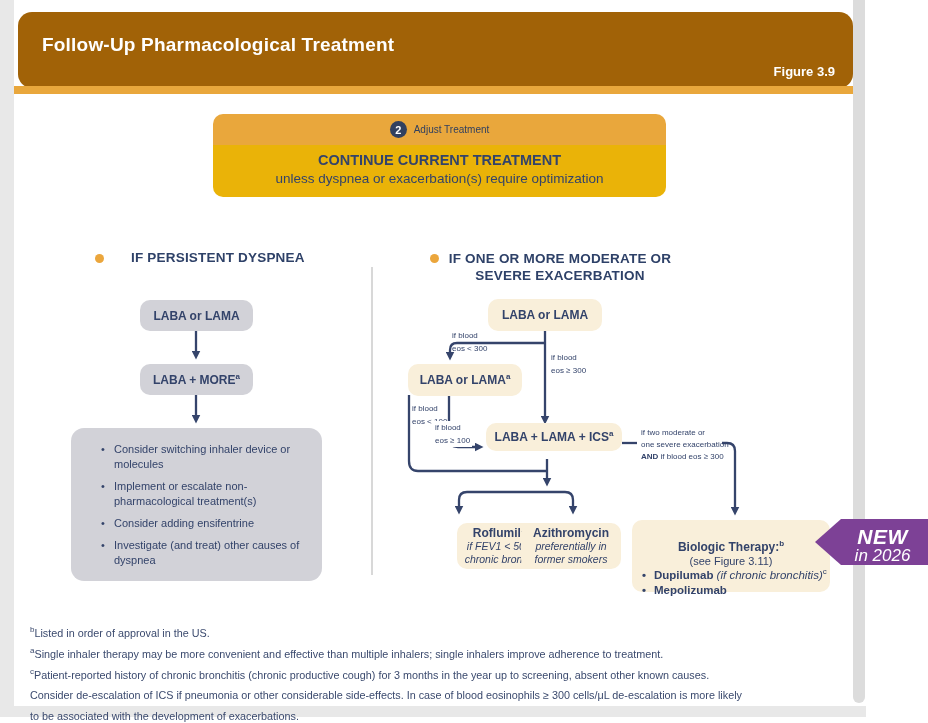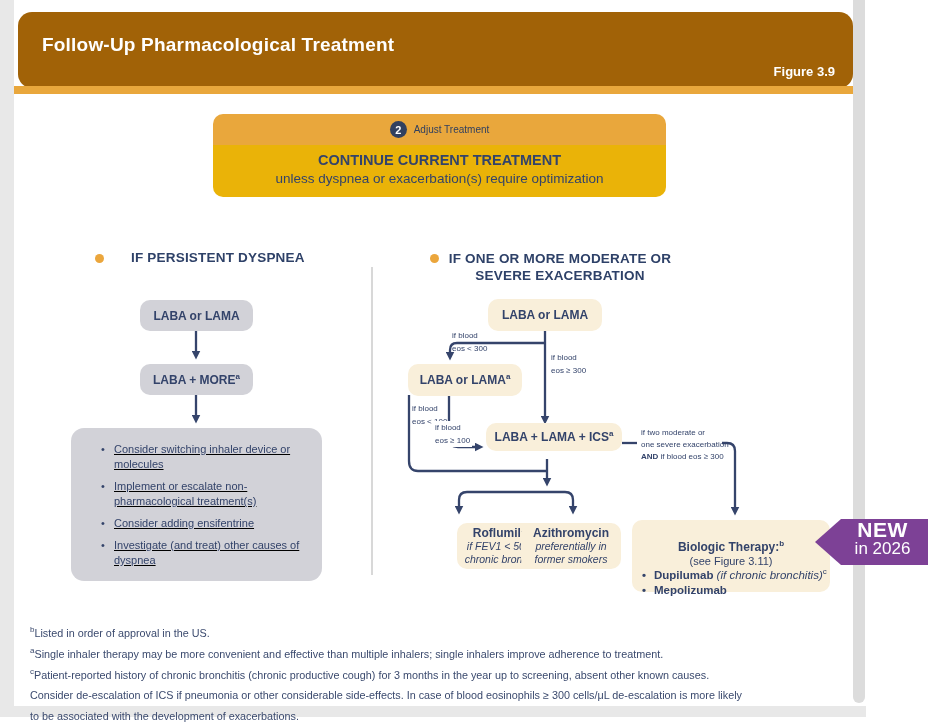--- a/index.html
+++ b/index.html
@@ -27,39 +27,39 @@
   .sec-header{position:absolute;font-size:13.5px;font-weight:bold;color:#2e4168;letter-spacing:.2px;}
   .sec-header.right{text-align:center;line-height:17px;}
   .divider{position:absolute;left:371px;top:267px;width:2px;height:308px;background:#d8d8d8;}
   
   .fbox{position:absolute;display:flex;flex-direction:column;align-items:center;justify-content:center;text-align:center;color:#33436a;border-radius:10px;}
   .fbox.gray{background:#d2d2d8;}
   .fbox.cream{background:#f9efda;}
   .fbox .lbl{font-size:12px;font-weight:bold;}
   .sup{font-size:8px;vertical-align:super;line-height:0;}
   .bullet-box{position:absolute;left:71px;top:428px;width:251px;height:153px;background:#d2d2d8;border-radius:13px;}
-  .bullet-box ul{margin:14px 0 0 30px;padding:0;list-style:none;text-decoration:underline;}
+  .bullet-box ul{margin:14px 0 0 30px;padding:0;list-style:none;}
   .bullet-box li{position:relative;width:200px;padding-left:13px;margin-bottom:7px;font-size:11px;line-height:15px;color:#33436a;}
   .bullet-box li::before{content:"•";position:absolute;left:0;top:0;}
   .sub-it{font-size:10.5px;font-style:italic;line-height:13px;}
   
   .cond{position:absolute;font-size:8px;line-height:13px;color:#33436a;}
   .cond.mask{background:#ffffff;}
   .cond3{position:absolute;font-size:8px;line-height:12px;color:#33436a;}
   .cond3 b{font-weight:bold;}
   
   .bio-box{position:absolute;left:632px;top:520px;width:198px;height:72px;background:#f9efda;border-radius:10px;color:#33436a;padding-top:20px;box-sizing:border-box;}
   .bio-title{text-align:center;font-size:12px;font-weight:bold;line-height:14px;}
   .bio-see{text-align:center;font-size:11px;line-height:14px;}
   .bio-item{position:relative;padding-left:22px;font-size:11.5px;line-height:15px;}
   .bio-item::before{content:"•";position:absolute;left:10px;font-weight:bold;}
   .bio-item .nm{font-weight:bold;}
   .bio-item .ql{font-style:italic;}
   
-  .badge{position:absolute;left:815px;top:519px;width:113px;height:46px;background:#7d4196;color:#fff;display:flex;flex-direction:column;align-items:center;justify-content:flex-start;padding-left:22px;box-sizing:border-box;z-index:10;clip-path:polygon(0 50%,23% 0,100% 0,100% 100%,23% 100%);}
+  .badge{position:absolute;left:815px;top:519px;width:113px;height:46px;background:#7d4196;color:#fff;display:flex;flex-direction:column;align-items:center;justify-content:flex-end;padding-left:22px;box-sizing:border-box;z-index:10;clip-path:polygon(0 50%,23% 0,100% 0,100% 100%,23% 100%);font-style:italic;}
   .badge-l1{font-size:21px;font-weight:bold;line-height:21px;letter-spacing:.5px;}
   .badge-l2{font-size:17px;line-height:18px;}
   
   .footnotes{position:absolute;left:30px;top:621px;width:820px;font-size:10.8px;line-height:17.2px;color:#3b4a6e;}
   .footnotes sup{font-size:8px;}
   
   .connectors{position:absolute;left:0;top:0;pointer-events:none;}
 </style>
 </head>
 <body>

